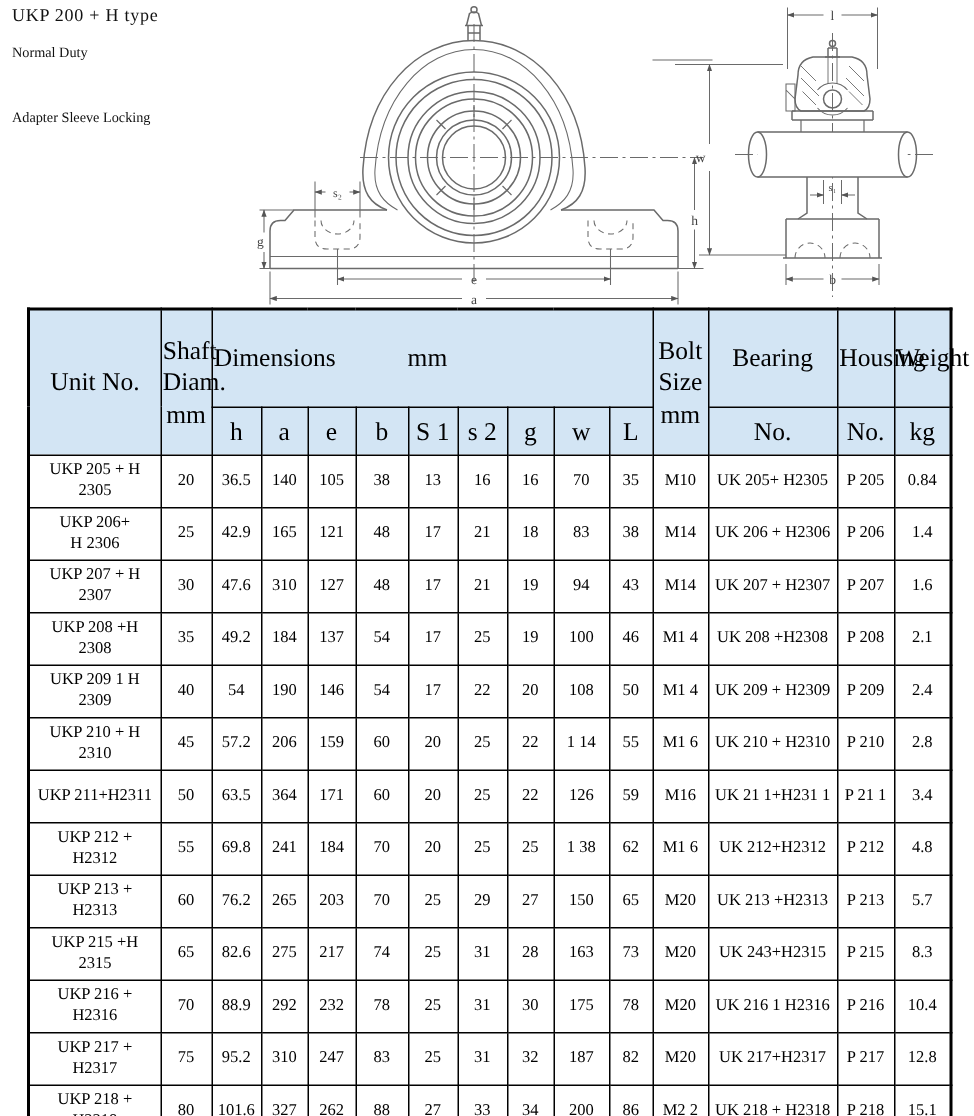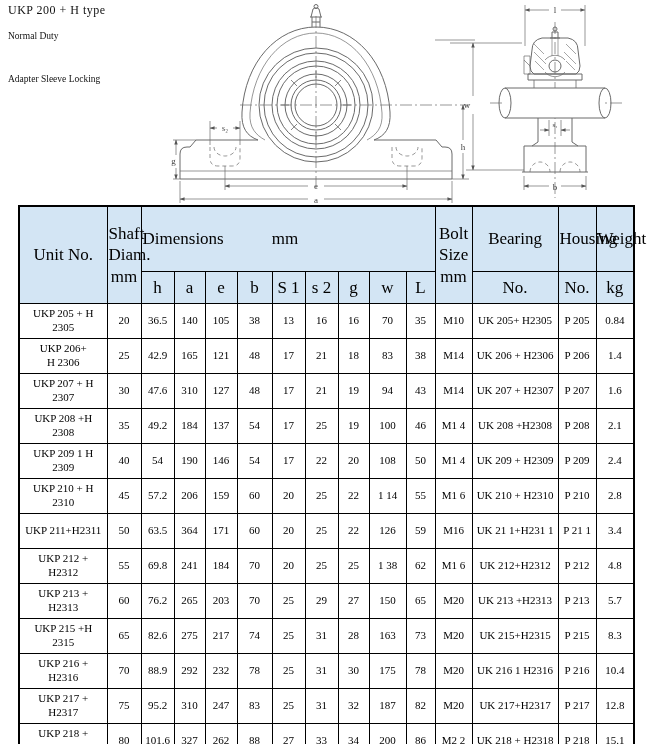--- a/index.html
+++ b/index.html
@@ -388,21 +388,21 @@
         <td>82.6</td>
         <td>275</td>
         <td>217</td>
         <td>74</td>
         <td>25</td>
         <td>31</td>
         <td>28</td>
         <td>163</td>
         <td>73</td>
         <td>M20</td>
-        <td>UK 215+H2315</td>
+        <td>UK 243+H2315</td>
         <td>P 215</td>
         <td>8.3</td>
       </tr>
       <tr>
         <td>UKP 216 +
 H2316</td>
         <td>70</td>
         <td>88.9</td>
         <td>292</td>
         <td>232</td>

